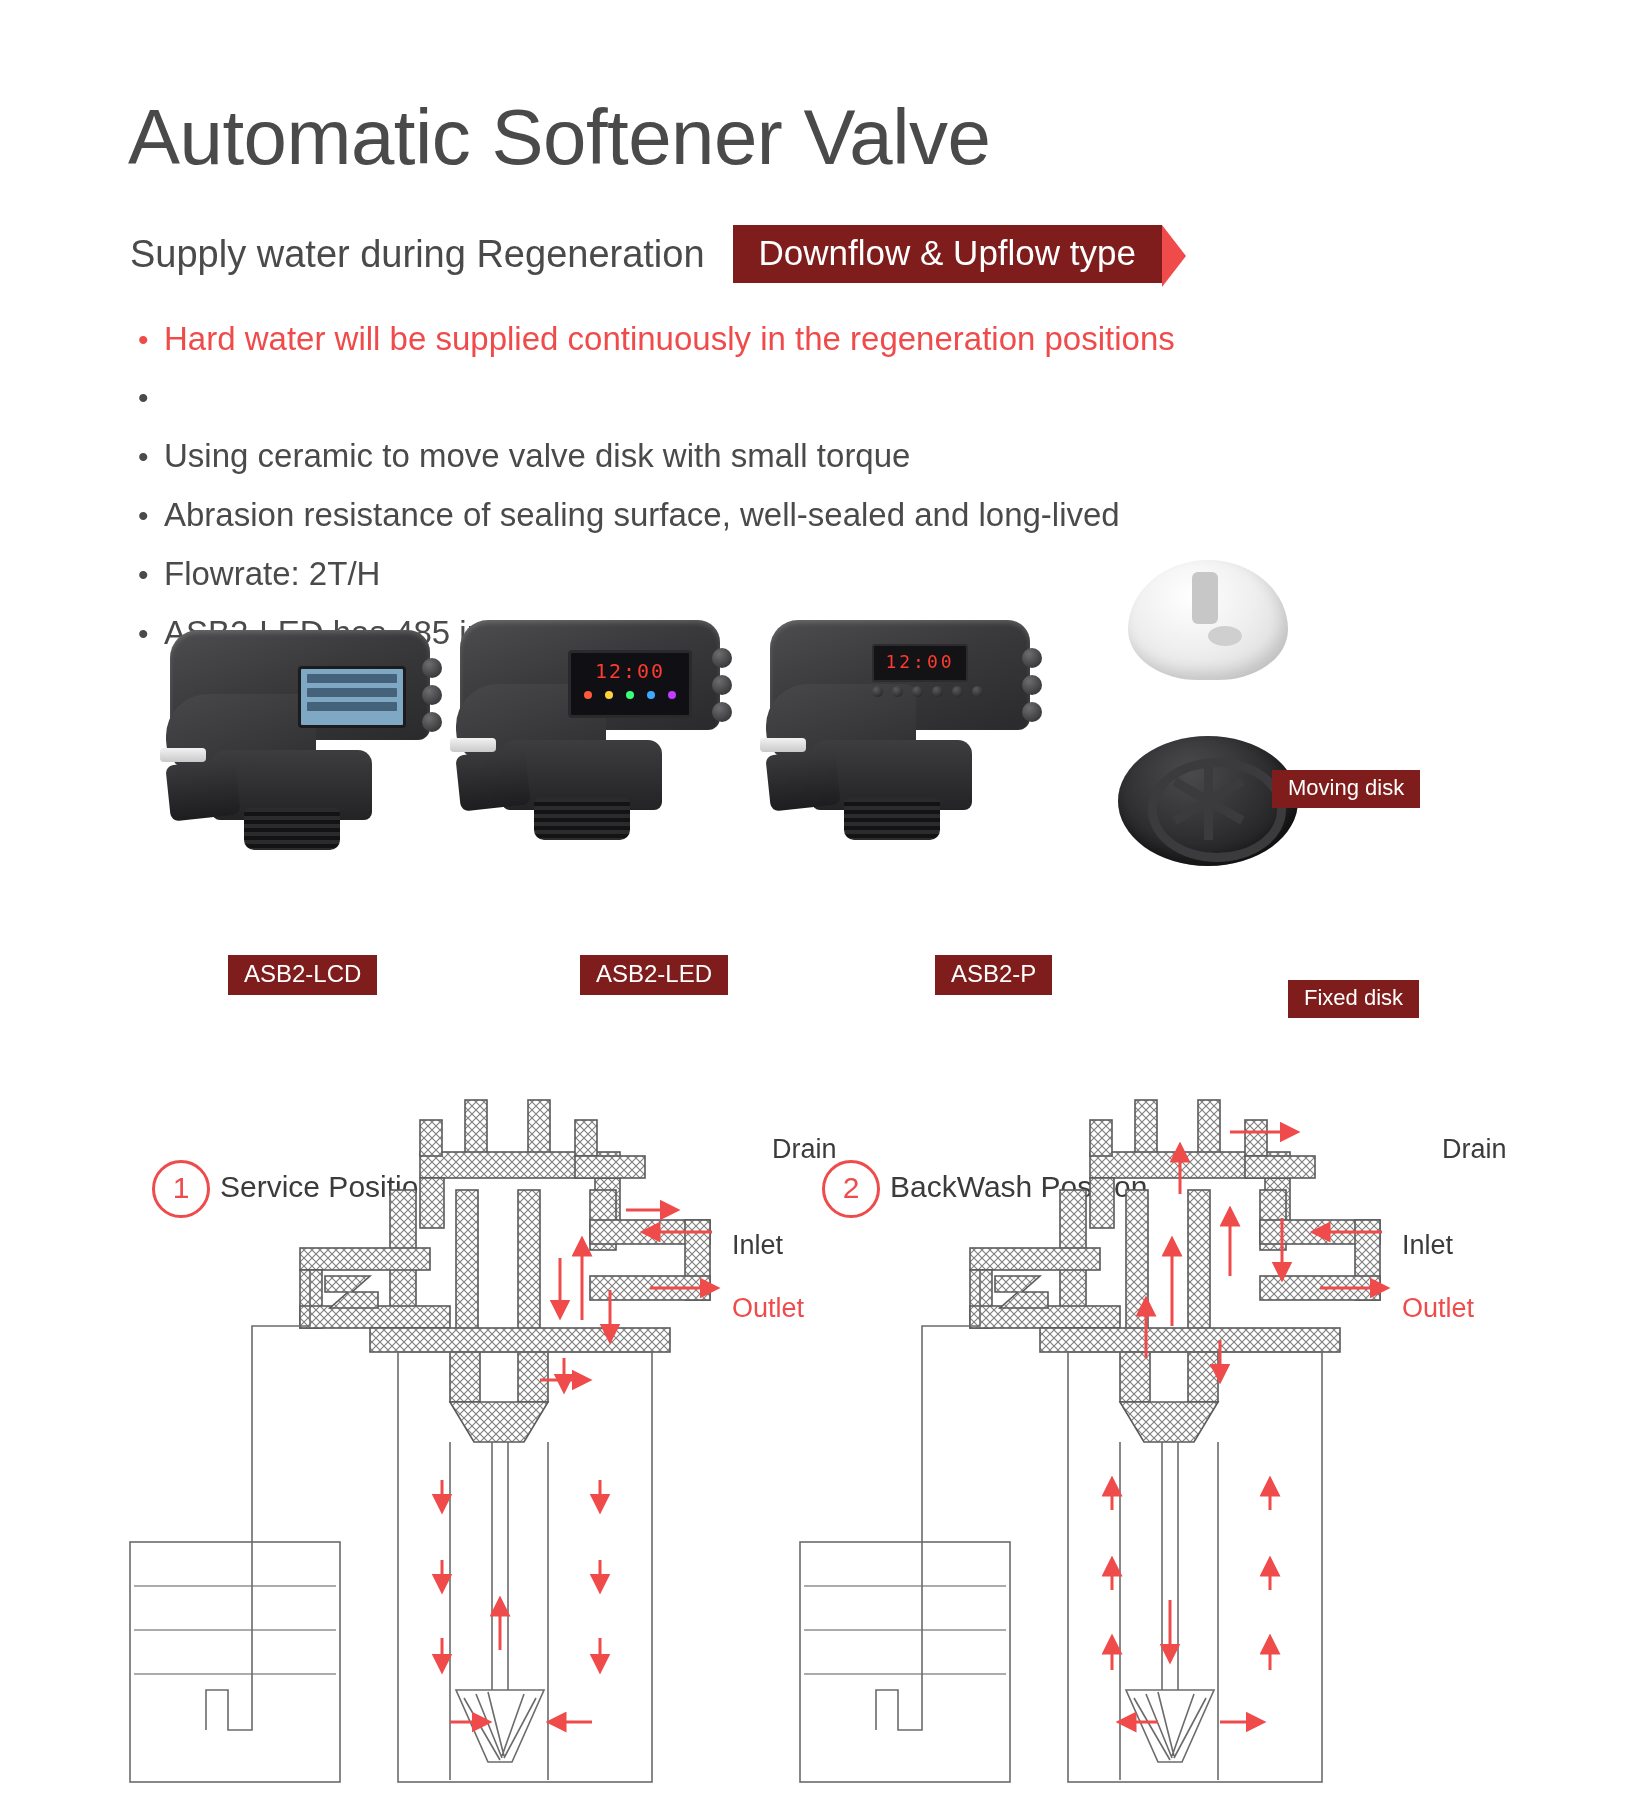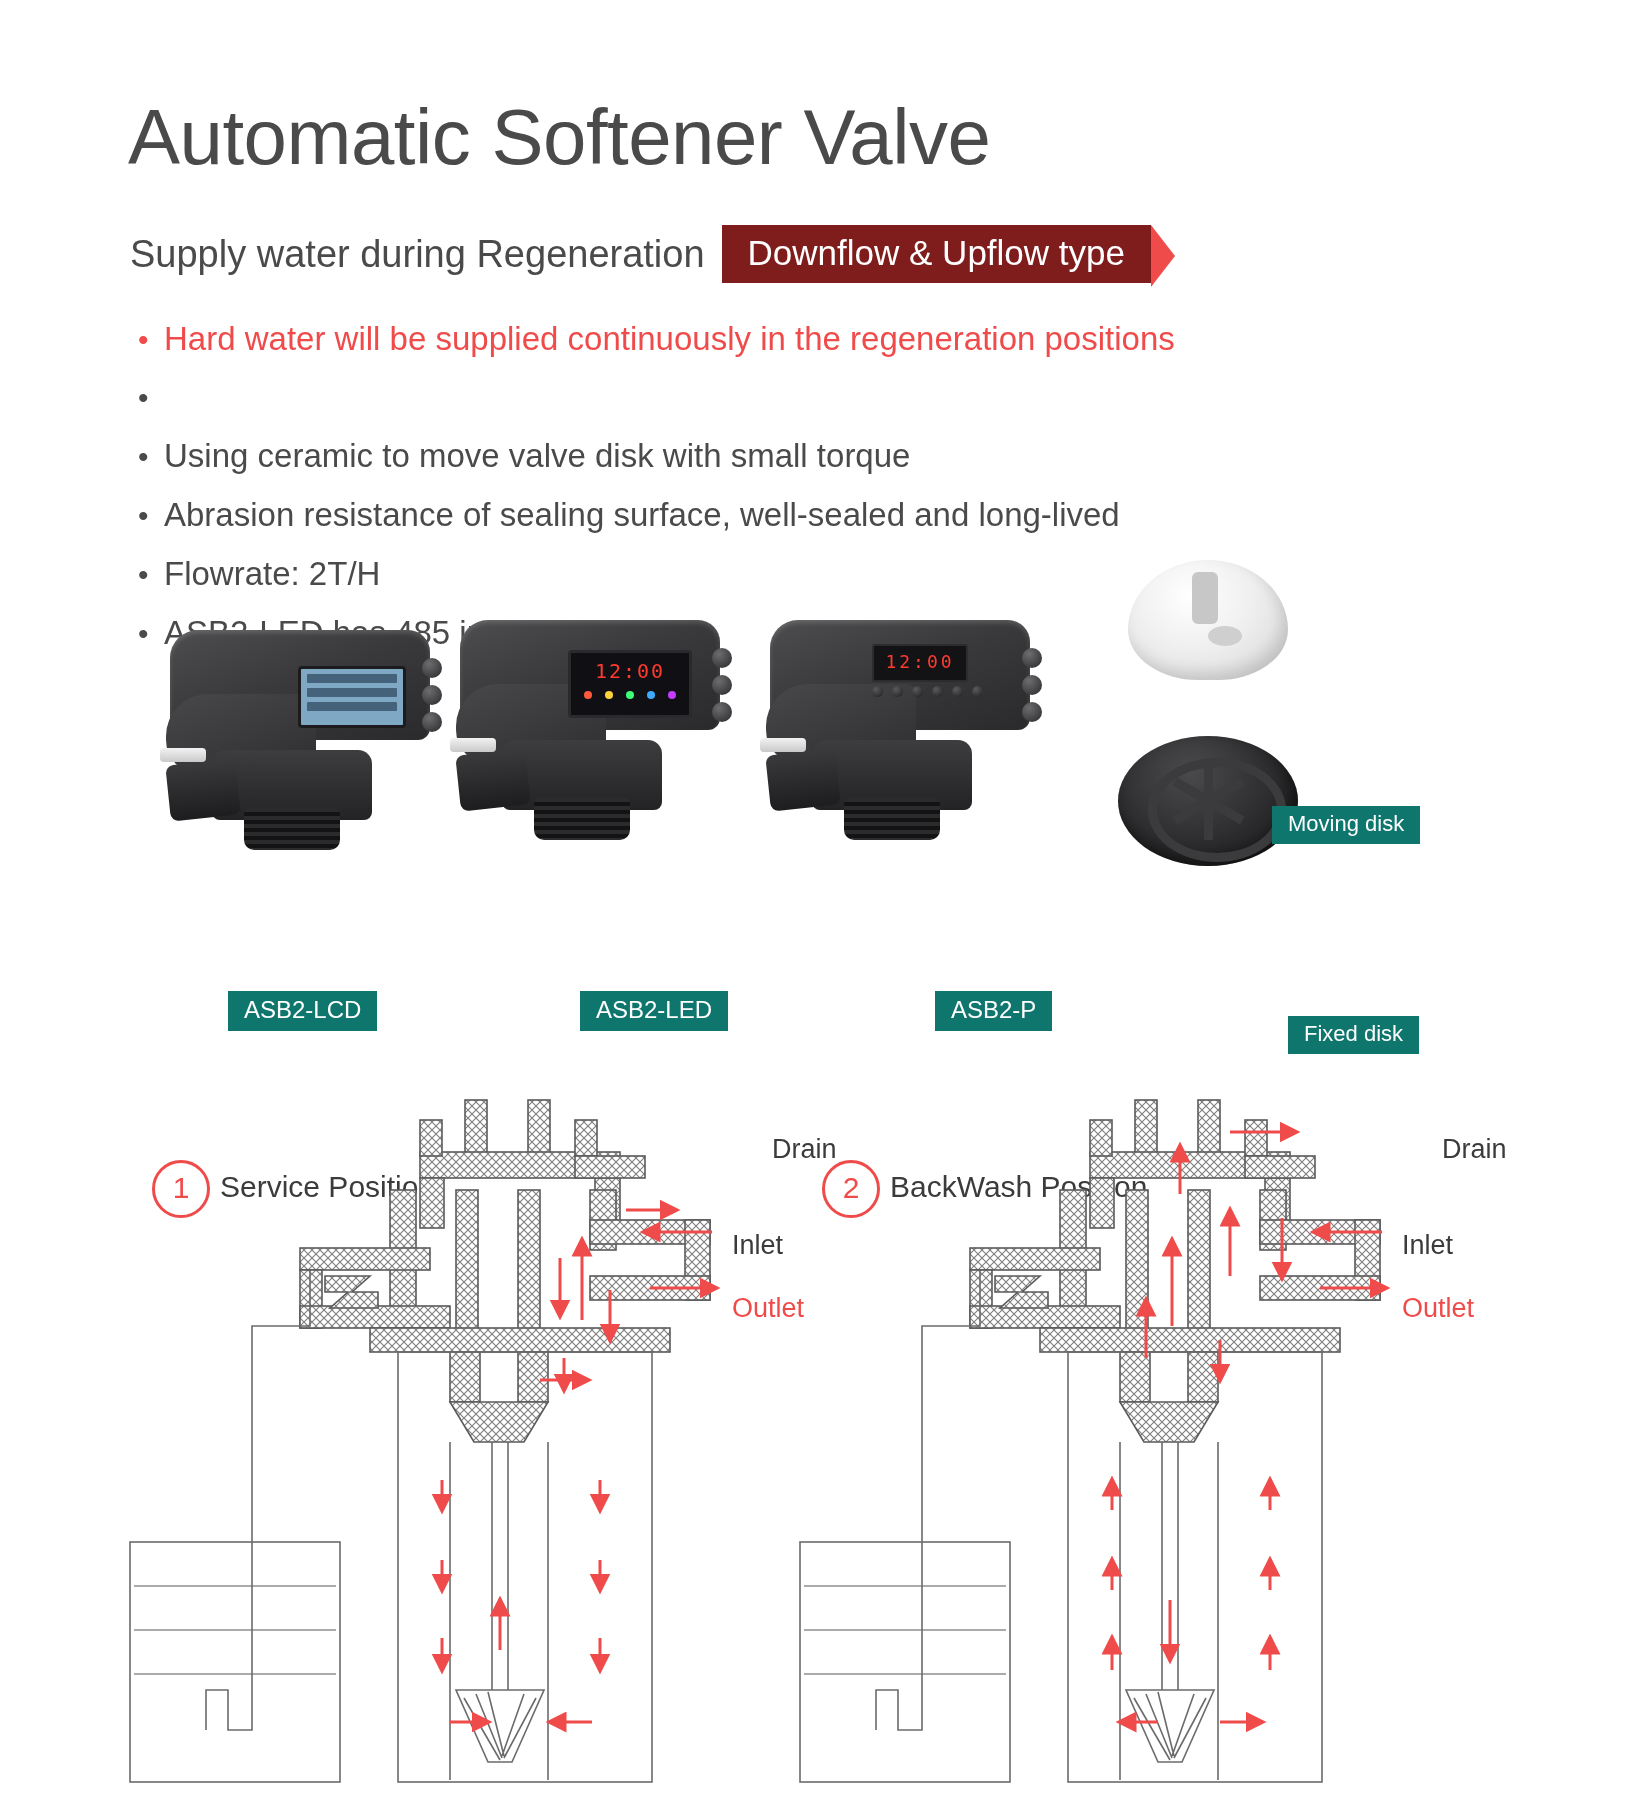--- a/index.html
+++ b/index.html
@@ -26,21 +26,21 @@
     letter-spacing: -0.5px;
     color: #4a4a4a;
     white-space: nowrap;
   }
   .subtitle-row {
     position: absolute;
     left: 130px;
     top: 225px;
     display: flex;
     align-items: center;
-    gap: 17px;
+    gap: 28px;
   }
   .subtitle {
     font-size: 38px;
     color: #4a4a4a;
     white-space: nowrap;
   }
   .badge {
     background: #7f1d1d;
     color: #ffffff;
     font-size: 35px;
@@ -301,26 +301,25 @@
     position: absolute;
     left: 86px; top: 26px;
     width: 9px; height: 78px;
     background: #3b3b3d;
   }
   .disk-fixed .spoke.b { transform: rotate(60deg); }
   .disk-fixed .spoke.c { transform: rotate(-60deg); }
 
   .caption {
     position: absolute;
-    background: #0f766e;
+    background: #7f1d1d;
     color: #ffffff;
     font-size: 24px;
     padding: 5px 16px 7px 16px;
     white-space: nowrap;
-    margin-top: 36px;
   }
   .cap1 { left: 228px; top: 955px; }
   .cap2 { left: 580px; top: 955px; }
   .cap3 { left: 935px; top: 955px; }
   .cap4 { left: 1272px; top: 770px; font-size: 22px; }
   .cap5 { left: 1288px; top: 980px; font-size: 22px; }
 
   
   .diagram {
     position: absolute;

